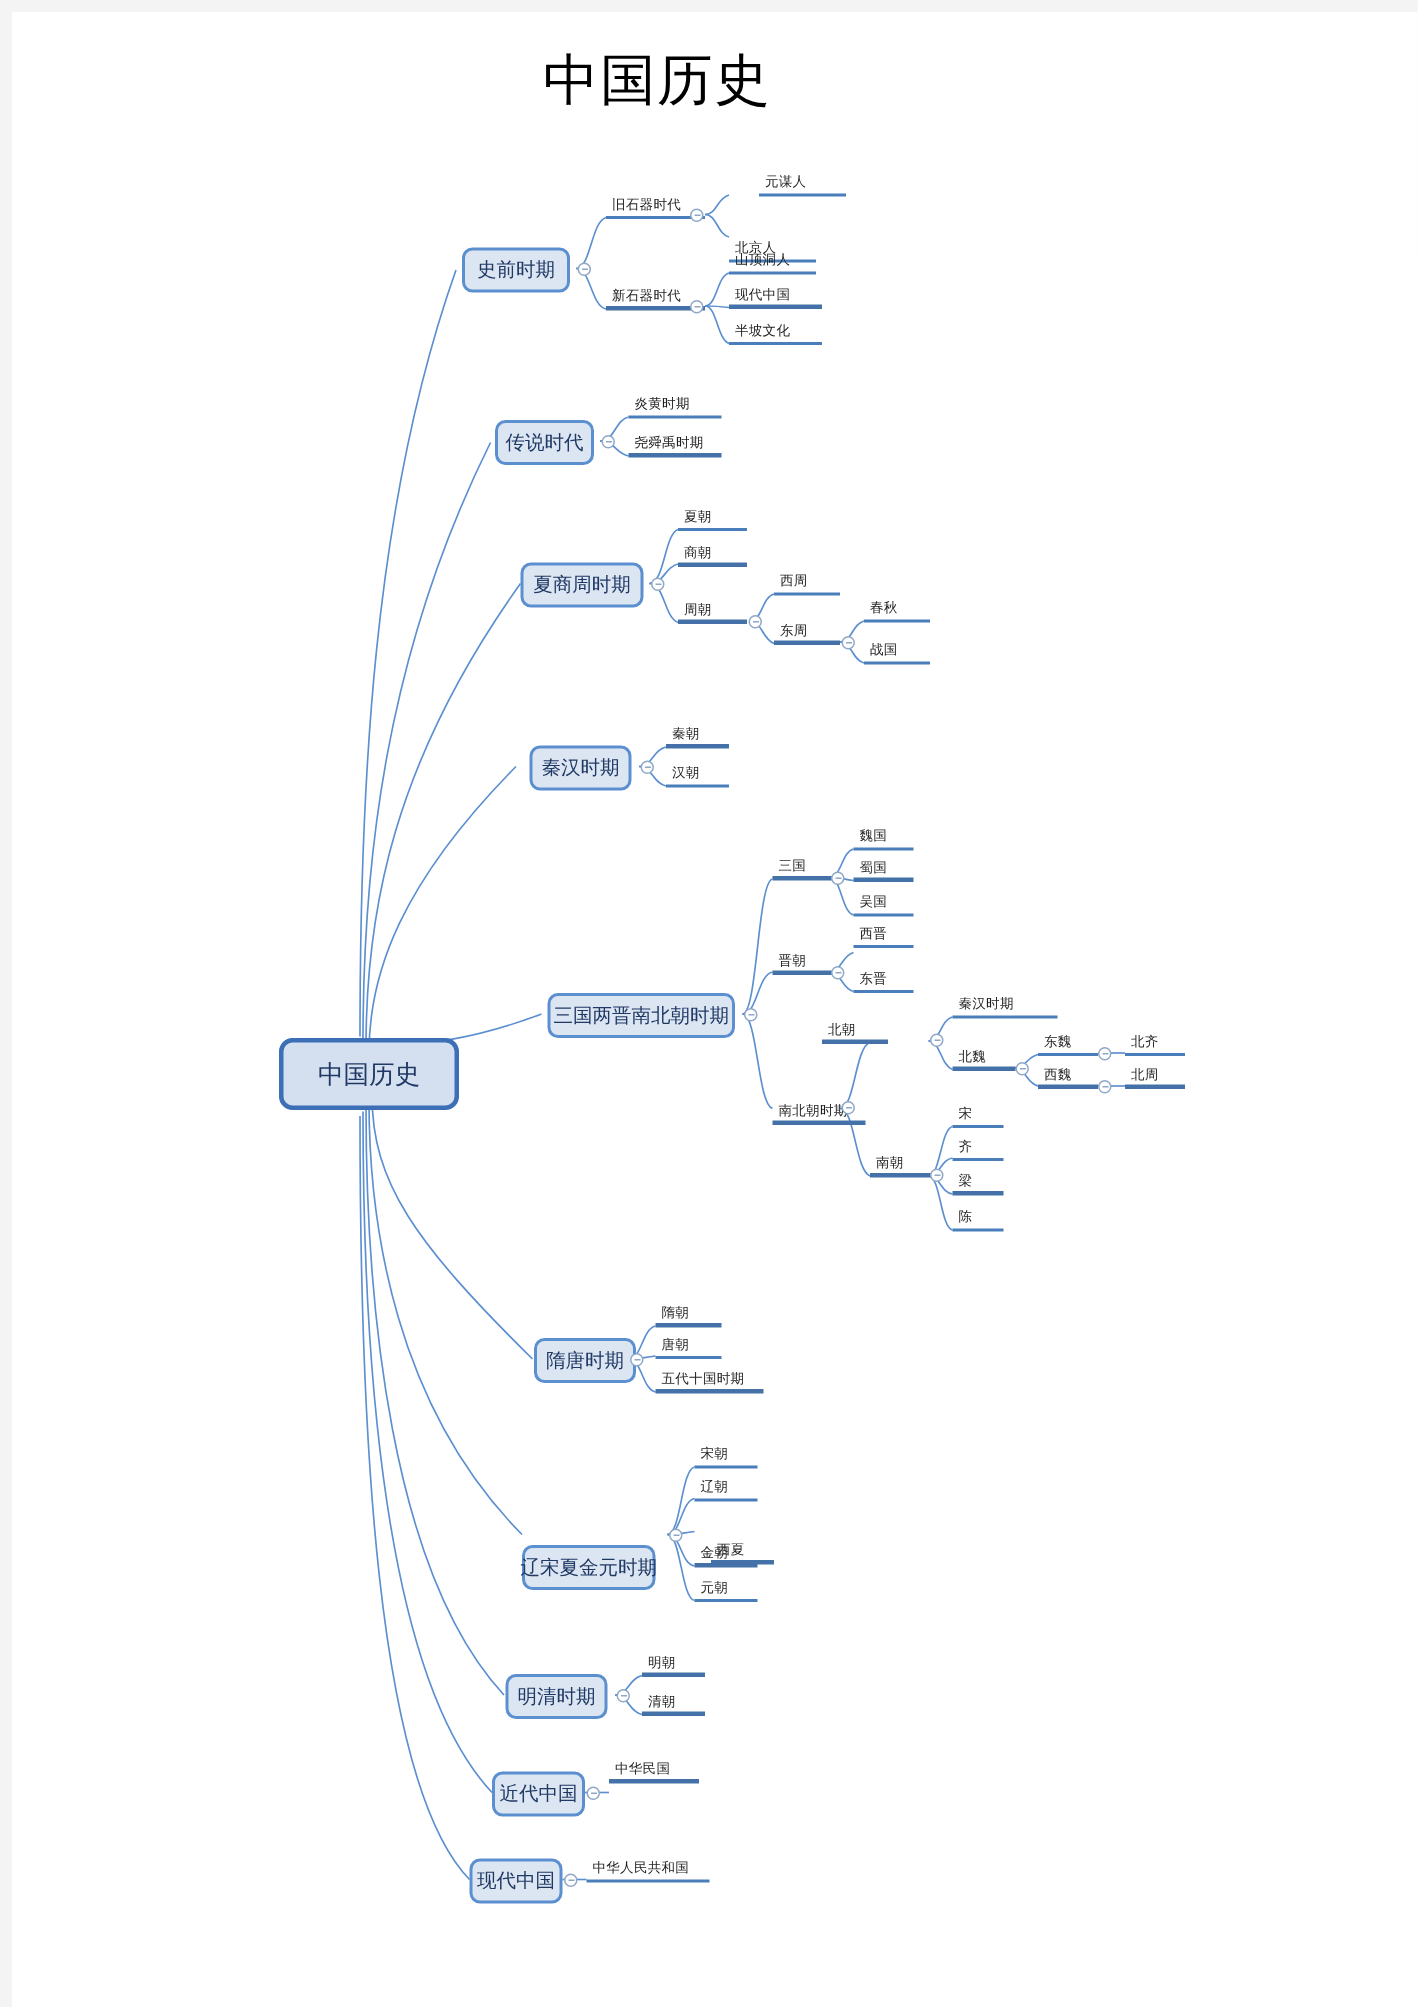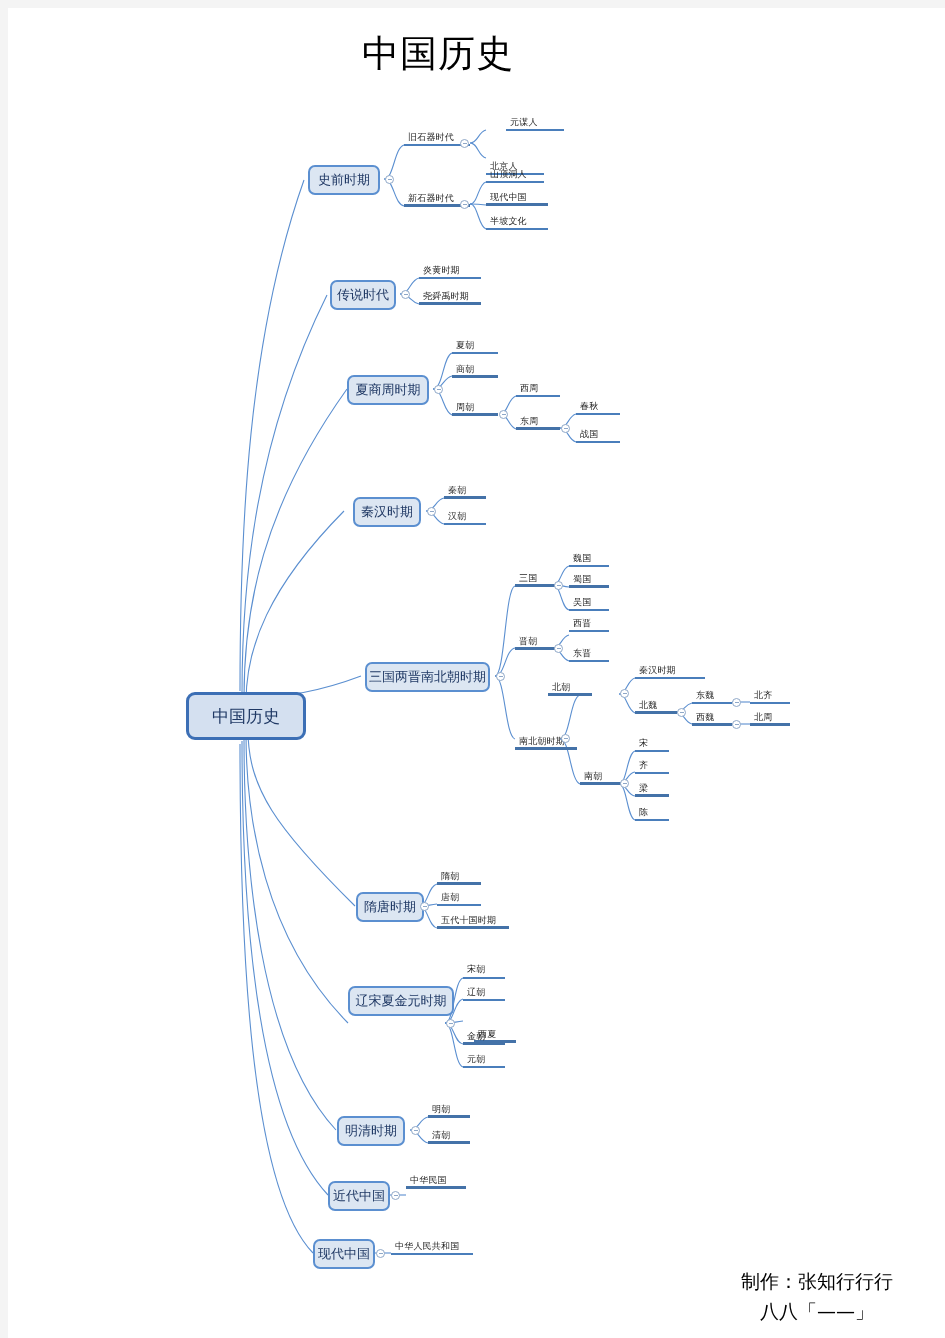--- a/index.html
+++ b/index.html
@@ -275,21 +275,21 @@
     <div class="boxnode lvl1" style="left:357px; top:654px; width:125px;">
       <span>三国两晋南北朝时期</span>
     </div>
     <div class="toggle" style="left:488px; top:664px;"></div>
 
     <div class="boxnode lvl1" style="left:348px; top:884px; width:68px;">
       <span>隋唐时期</span>
     </div>
     <div class="toggle" style="left:412px; top:894px;"></div>
 
-    <div class="boxnode lvl1" style="left:340px; top:978px; width:106px;">
+    <div class="boxnode lvl1" style="left:340px; top:1022px; width:89px;">
       <span>辽宋夏金元时期</span>
     </div>
     <div class="toggle" style="left:438px; top:1011px;"></div>
 
     <div class="boxnode lvl1" style="left:329px; top:1108px; width:68px;">
       <span>明清时期</span>
     </div>
     <div class="toggle" style="left:403px; top:1118px;"></div>
 
     <div class="boxnode lvl1" style="left:320px; top:1173px; width:62px;">
@@ -534,18 +534,14 @@
       <span class="bar thick" style="width:60px;"></span>
     </div>
 
     <div class="linenode" style="left:383px; top:1232px; width:82px; height:15px;">
       <span class="lbl">中华人民共和国</span>
       <span class="bar" style="width:82px;"></span>
     </div>
 
   </div>
 
-  <div id="footer">
-    <div>制作：张知行行行</div>
-    <div>八八「——」</div>
-  </div>
 
 </div>
 
 </body></html>

